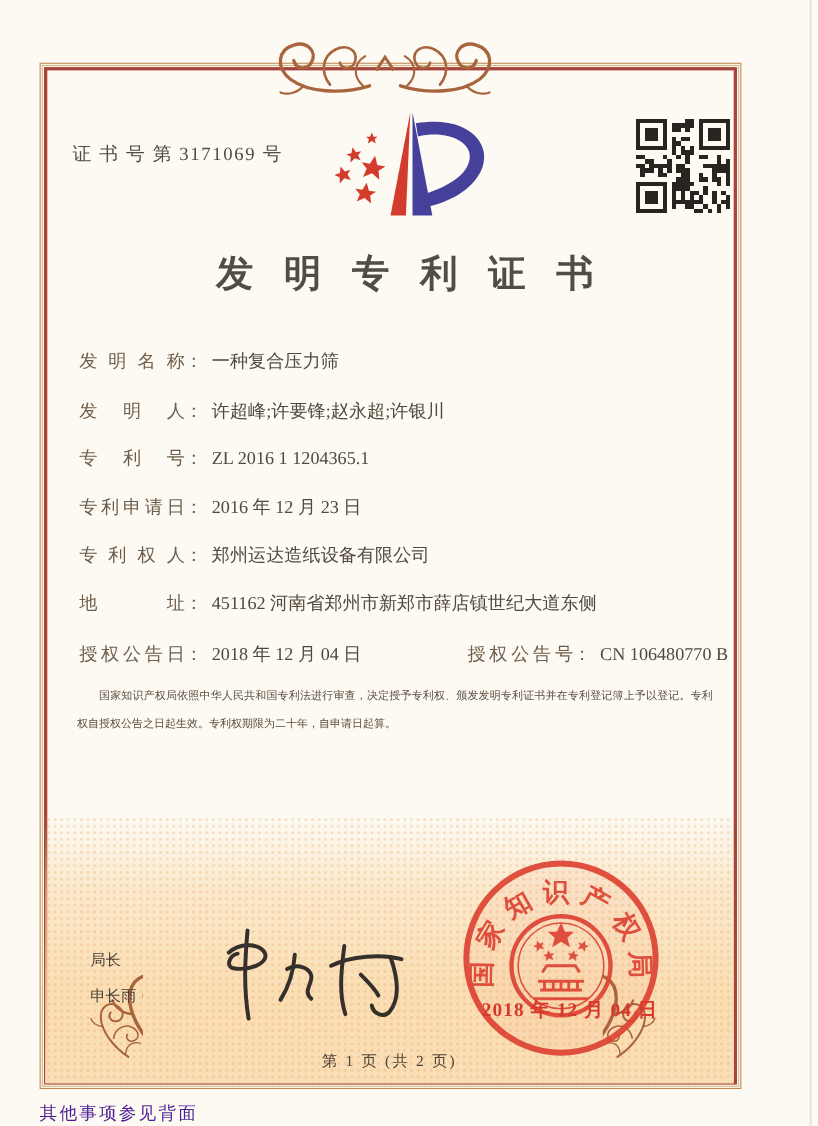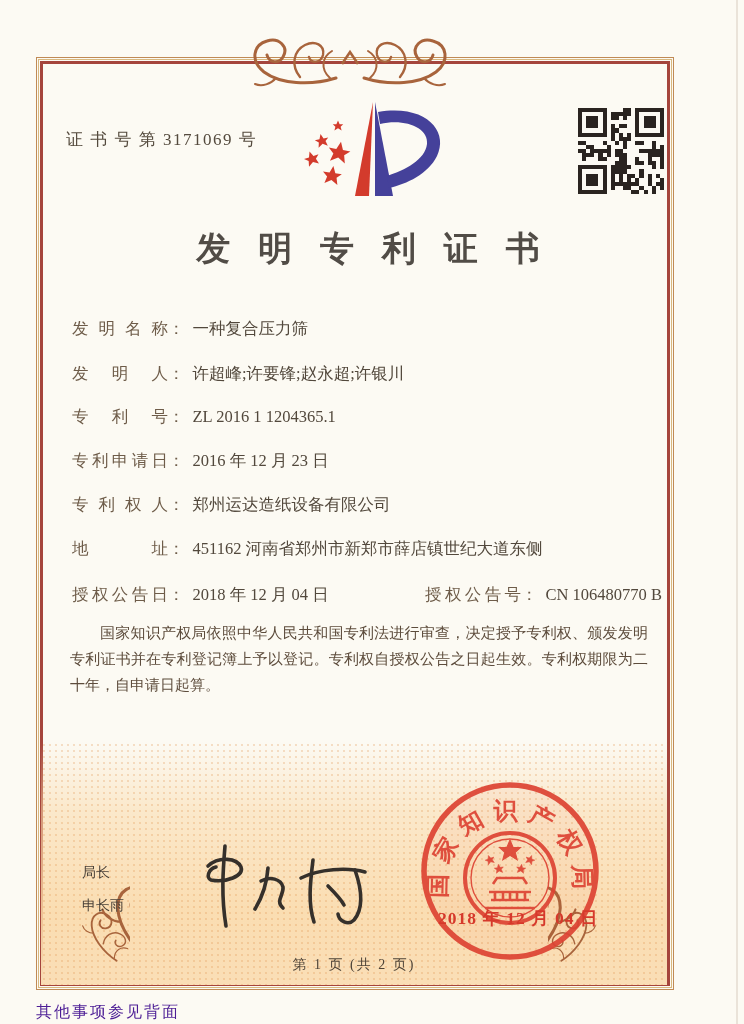--- a/index.html
+++ b/index.html
@@ -30,21 +30,21 @@
     position:absolute;left:36px;top:226px;width:636px;text-align:center;
     font-size:34px;font-weight:600;color:#514c46;letter-spacing:.82em;text-indent:.82em;margin-left:14px;
   }
   
   .row{position:absolute;left:72px;font-size:16.5px;color:#584c3e;white-space:nowrap;}
   .flabel{display:inline-block;width:96px;text-align:justify;text-align-last:justify;color:#6e5c49;font-family:Liberation Mono, monospace;}
   .colon{color:#6e5c49;}
   .fvalue{margin-left:8px;color:#52483c;}
   .grant2{position:absolute;left:332px;top:0;margin-left:21px;}
   
-  .paras{position:absolute;left:70px;top:620px;width:578px;font-size:15px;line-height:26px;color:#5d4c3c;text-align:justify;}
+  .paras{position:absolute;left:70px;top:620px;width:578px;font-size:10px;line-height:26px;color:#5d4c3c;text-align:justify;}
   .paras p{margin:0;text-indent:2em;}
   
   .signer{position:absolute;left:82px;top:856px;font-size:14px;color:#4a4138;line-height:33px;font-family:"Liberation Sans","DejaVu Sans",sans-serif;}
   .sig{position:absolute;left:195px;top:838px;width:180px;height:95px;}
   .seal{position:absolute;left:405px;top:766px;width:210px;height:210px;opacity:.92;}
   .seal-date{position:absolute;left:438px;top:906px;font-size:17.5px;font-weight:600;color:#d6392b;letter-spacing:1px;}
   
   .page-info{position:absolute;left:36px;top:956px;width:636px;text-align:center;font-size:14px;letter-spacing:2px;color:#4e4337;}
   .back-note{position:absolute;left:36px;top:1002px;width:636px;text-align:left;font-size:16px;letter-spacing:2px;color:#4c1d95;}
   .flourish{position:absolute;color:#a8643c;}

